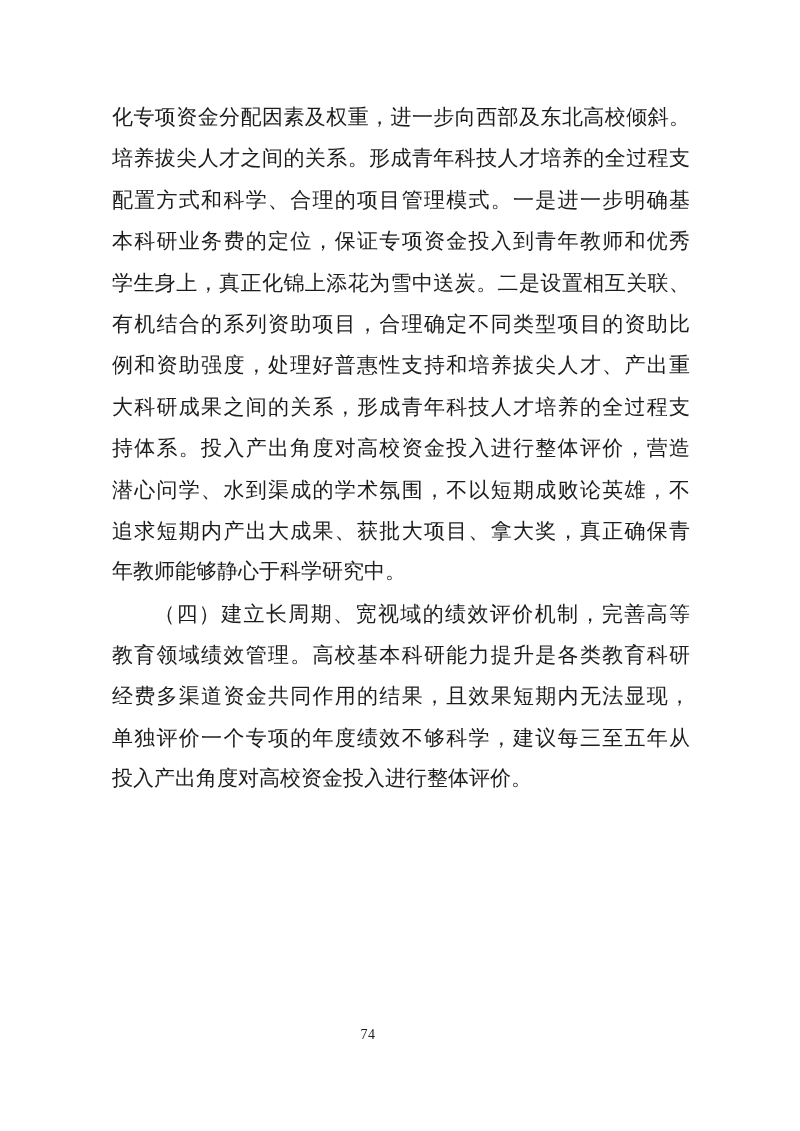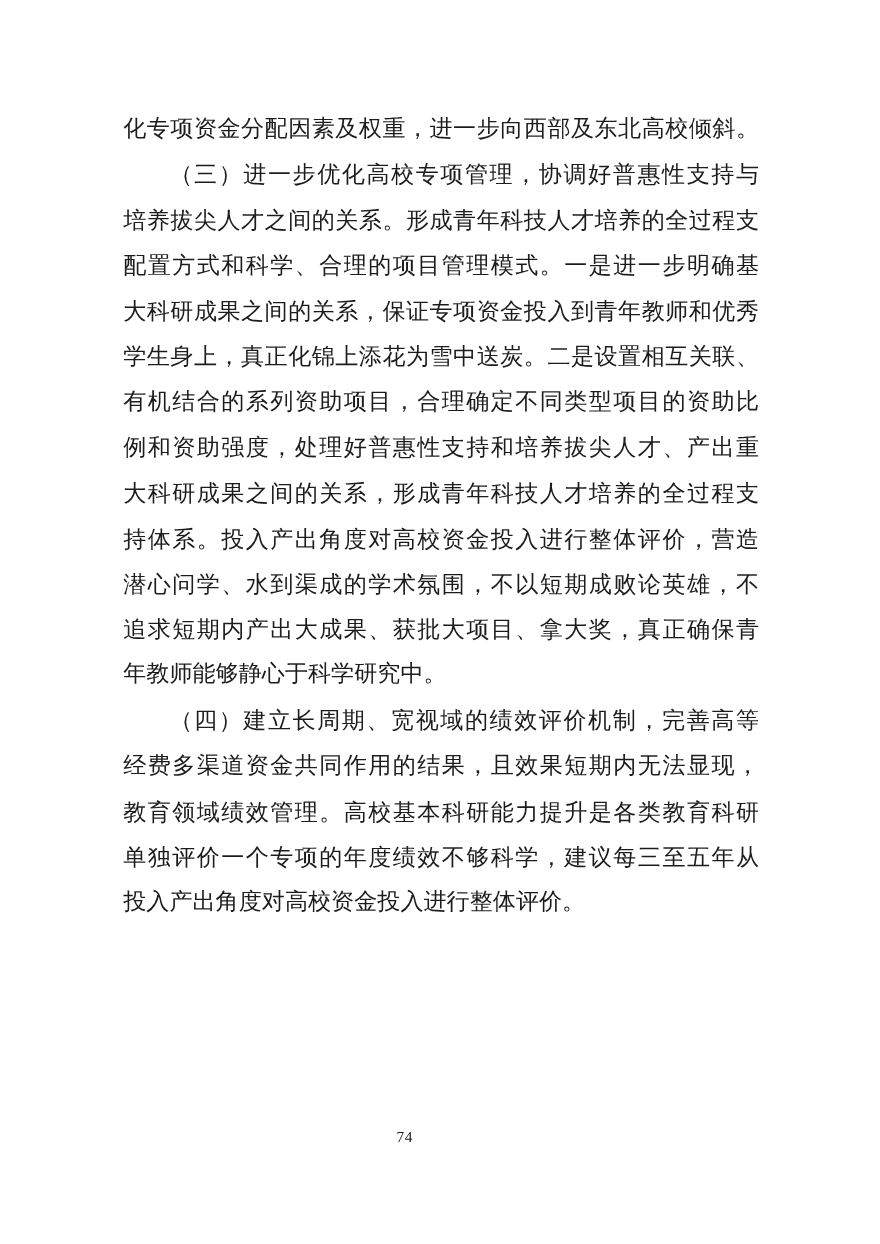--- a/index.html
+++ b/index.html
@@ -53,32 +53,31 @@
     letter-spacing: 0.5px;
   }
 </style>
 </head>
 <body>
 
 <div class="page">
   <div class="doc-body">
 
   <div class="line">化专项资金分配因素及权重，进一步向西部及东北高校倾斜。</div>
-      <div class="line indent">（三）进一步优化高校专项管理，协调好普惠性支持与</div>
       <div class="line">培养拔尖人才之间的关系。形成青年科技人才培养的全过程支</div>
       <div class="line">配置方式和科学、合理的项目管理模式。一是进一步明确基</div>
-      <div class="line">大科研成果之间的关系，保证专项资金投入到青年教师和优秀</div>
+      <div class="line">本科研业务费的定位，保证专项资金投入到青年教师和优秀</div>
       <div class="line">学生身上，真正化锦上添花为雪中送炭。二是设置相互关联、</div>
       <div class="line">有机结合的系列资助项目，合理确定不同类型项目的资助比</div>
       <div class="line">例和资助强度，处理好普惠性支持和培养拔尖人才、产出重</div>
       <div class="line">大科研成果之间的关系，形成青年科技人才培养的全过程支</div>
       <div class="line">持体系。投入产出角度对高校资金投入进行整体评价，营造</div>
       <div class="line">潜心问学、水到渠成的学术氛围，不以短期成败论英雄，不</div>
       <div class="line">追求短期内产出大成果、获批大项目、拿大奖，真正确保青</div>
       <div class="line no-just">年教师能够静心于科学研究中。</div>
       <div class="line indent">（四）建立长周期、宽视域的绩效评价机制，完善高等</div>
+      <div class="line">教育领域绩效管理。高校基本科研能力提升是各类教育科研</div>
       <div class="line">经费多渠道资金共同作用的结果，且效果短期内无法显现，</div>
-      <div class="line">教育领域绩效管理。高校基本科研能力提升是各类教育科研</div>
       <div class="line">单独评价一个专项的年度绩效不够科学，建议每三至五年从</div>
       <div class="line no-just">投入产出角度对高校资金投入进行整体评价。</div>
     </div>
   <div class="page-number">74</div>
 </div>
 
 </body></html>

